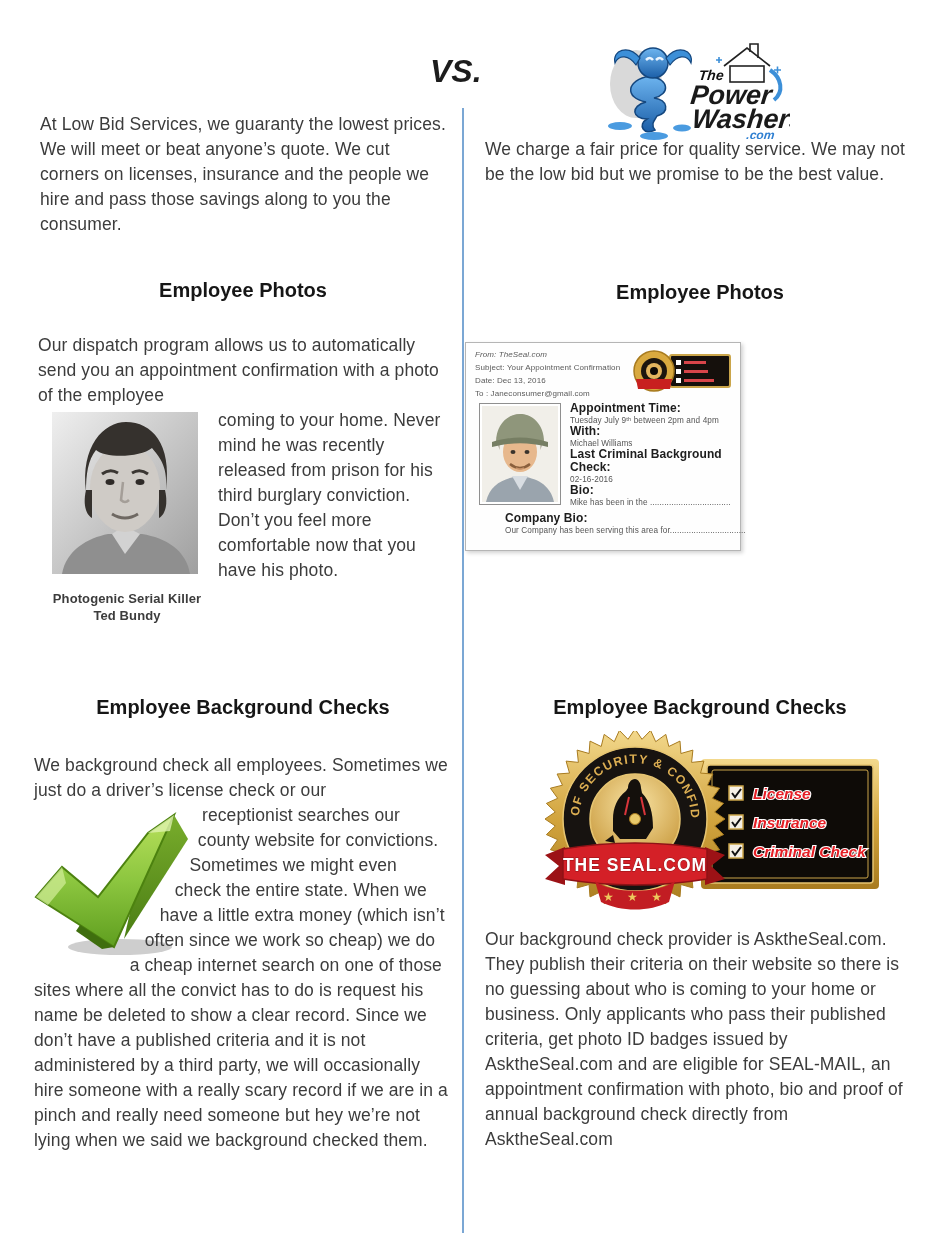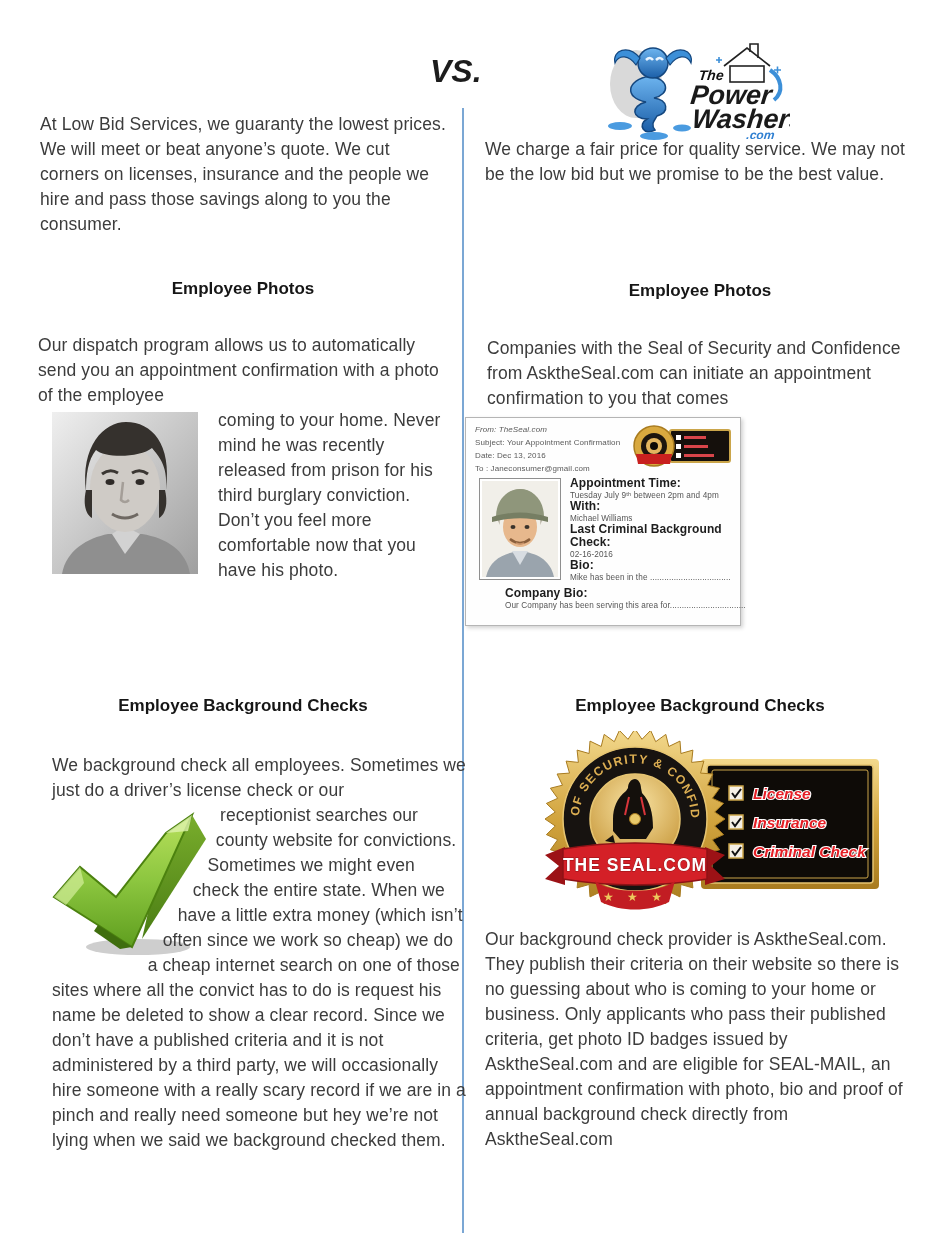--- a/index.html
+++ b/index.html
@@ -2,21 +2,21 @@
 <html><head>
 <meta charset="utf-8">
 <style>
   html,body{margin:0;padding:0;background:#ffffff;}
   .page{position:relative;width:925px;height:1233px;background:#ffffff;overflow:hidden;
         font-family:"Liberation Sans",sans-serif;color:#3c3c3c;}
   .abs{position:absolute;}
   .para{font-size:17.5px;line-height:25px;letter-spacing:.1px;}
   .title{font-size:34px;font-weight:bold;color:#5d7433;white-space:nowrap;}
   .vs{font-size:32px;font-weight:bold;color:#1c1c1c;font-style:italic;}
-  .heading{font-size:17px;font-weight:bold;color:#161616;text-align:center;margin:0;}
+  .heading{font-size:20px;font-weight:bold;color:#161616;text-align:center;margin:0;}
   .divider{position:absolute;left:462px;top:108px;width:2px;height:1125px;background:#7ba7d4;}
 
   
   .bundy-figure{float:left;width:150px;margin:4px 16px 4px 14px;}
   .bundy-figure svg{display:block;}
   .photo-caption{margin-top:16px;font-size:13px;line-height:17px;font-weight:600;
                  color:#3c3c3c;text-align:center;}
 
   
   .check-float{float:left;width:170px;height:152px;margin:2px 4px 2px -6px;
@@ -122,27 +122,30 @@
           <path d="M34 80 C28 34 52 10 74 10 C100 10 120 32 114 78 C116 52 106 44 100 36 C88 46 52 46 44 38 C36 48 34 62 34 80 Z" fill="#35312d"></path>
           <path d="M34 78 C30 96 36 104 40 106 L40 78 Z" fill="#35312d"></path>
           <path d="M113 78 C117 96 111 104 107 106 L107 78 Z" fill="#35312d"></path>
           <path d="M50 62 q8 -6 16 -1" stroke="#3a3632" stroke-width="3" fill="none"></path>
           <path d="M80 61 q8 -5 16 1" stroke="#3a3632" stroke-width="3" fill="none"></path>
           <ellipse cx="58" cy="70" rx="4.5" ry="3" fill="#2e2a27"></ellipse>
           <ellipse cx="88" cy="70" rx="4.5" ry="3" fill="#2e2a27"></ellipse>
           <path d="M71 70 L69 88 q4 4 8 0" stroke="#a49e98" stroke-width="2.5" fill="none"></path>
           <path d="M60 102 q13 8 26 0" stroke="#6e6862" stroke-width="3" fill="none"></path>
         </svg>
+        <figcaption class="photo-caption">
+          <div>Photogenic Serial Killer</div>
+          <div>Ted Bundy</div>
+        </figcaption>
       </figure>
       <span>coming to your home. Never mind he was recently released from prison for his  third burglary conviction. Don’t you feel more comfortable now that you have his photo.</span>
     </div>
   </div>
 
   <div class="abs para" style="left:465px;top:336px;width:456px;">
-    <div style="margin-left:22px;">Companies with the Seal of Security and Confidence from AsktheSeal.com can initiate an appointment  confirmation to you that comes</div>
     <div>
       <div class="email-float" style="margin-top:6px;">
         <div class="email-card">
           <div class="em-head" style="top:7px;font-style:italic;">From: TheSeal.com</div>
           <div class="em-head" style="top:20px;">Subject: Your Appointment Confirmation</div>
           <div class="em-head" style="top:33px;">Date: Dec 13, 2016</div>
           <div class="em-head" style="top:46px;">To : Janeconsumer@gmail.com</div>
 
           <div class="mini-badge">
             <svg width="104" height="50" viewBox="0 0 104 50">
@@ -197,21 +200,21 @@
             <span class="em-ellipsis" style="width:240px;">Our Company has been serving this area for......................................</span>
           </div>
         </div>
       </div>
     </div>
   </div>
 
   <h2 class="abs heading" style="left:38px;top:696px;width:410px;">Employee Background Checks</h2>
   <h2 class="abs heading" style="left:484px;top:696px;width:432px;">Employee Background Checks</h2>
 
-  <div class="abs para" style="left:52px;top:753px;width:414px;">
+  <div class="abs para" style="left:34px;top:753px;width:414px;">
     <span>We background check all employees. Sometimes we just do a driver’s license check or our</span>
     <div>
       <div class="check-float">
         <svg width="170" height="152" viewBox="0 0 170 152">
           <defs>
             <linearGradient id="grn" x1="0" y1="0" x2="0" y2="1">
               <stop offset="0" stop-color="#b8e05c"></stop>
                 <stop offset=".5" stop-color="#8cc63f"></stop>
                 <stop offset="1" stop-color="#5f9e1f"></stop>
             </linearGradient>

